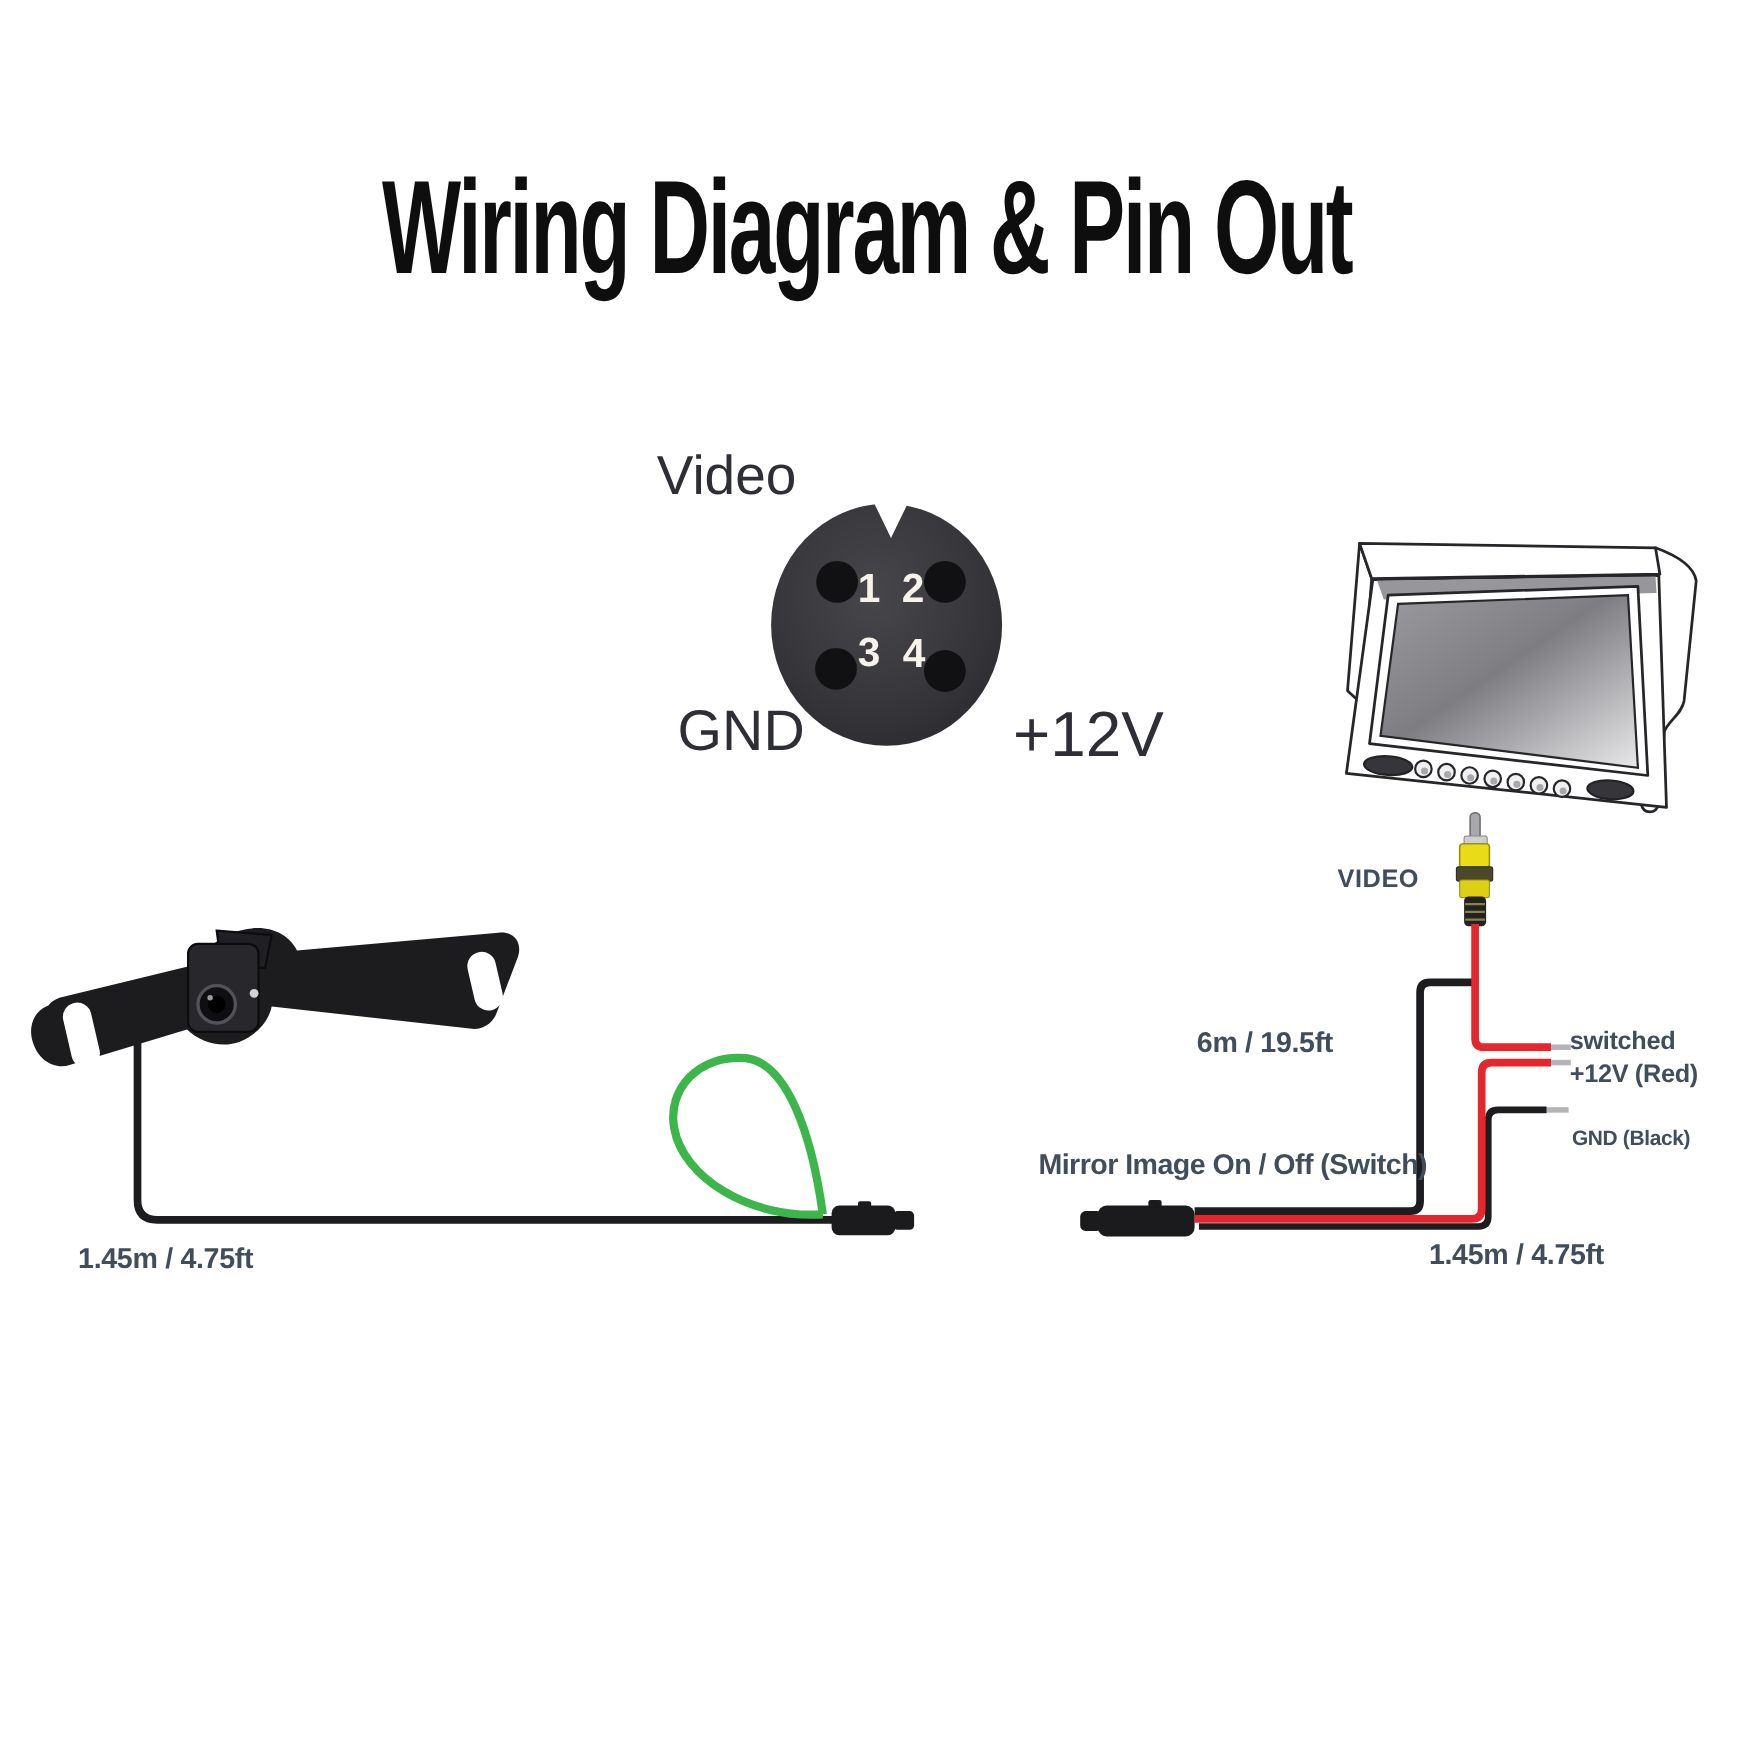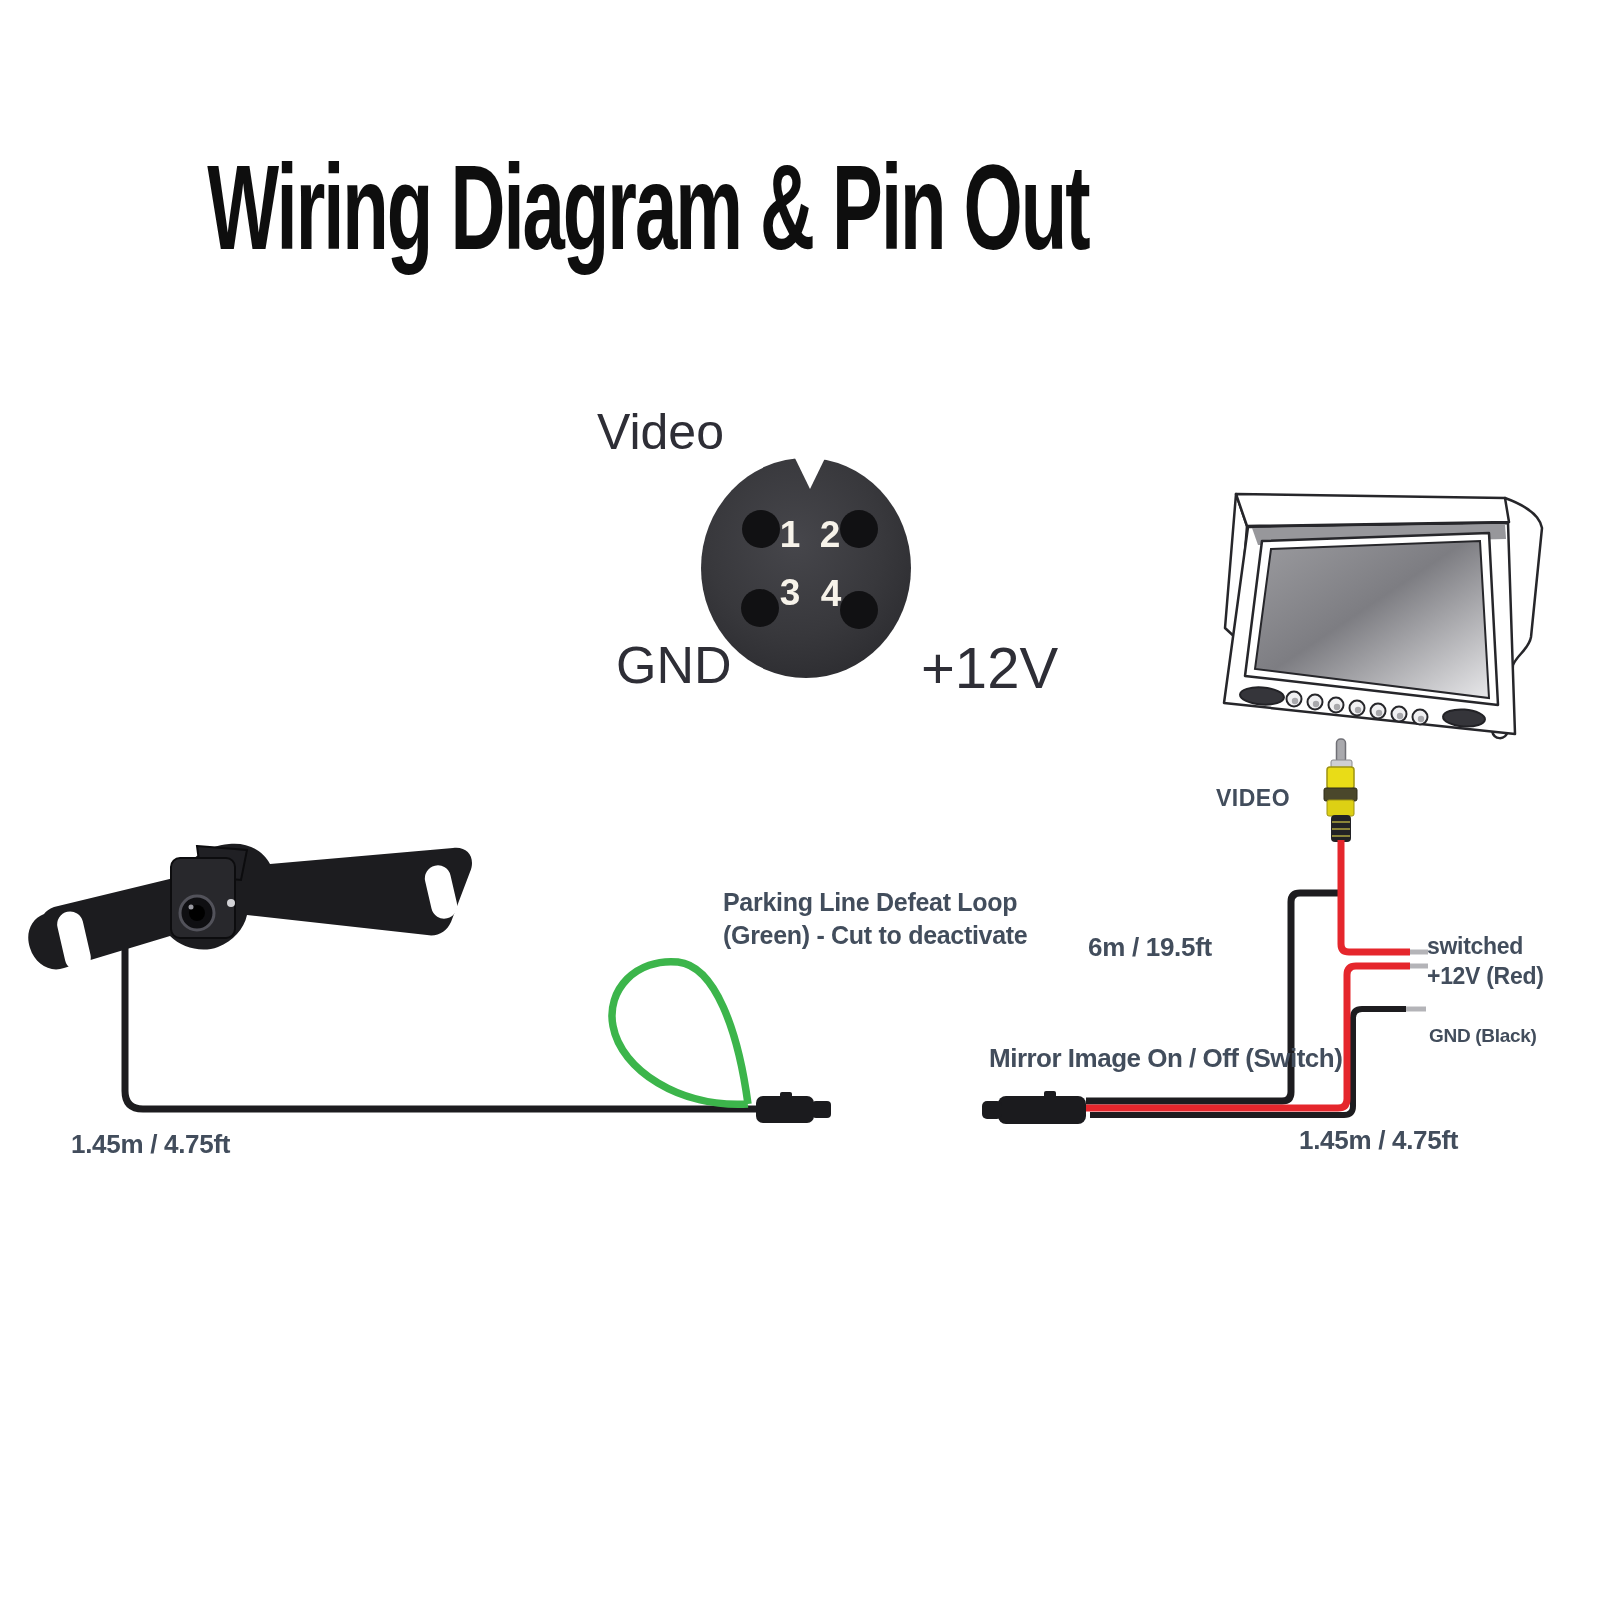--- a/index.html
+++ b/index.html
@@ -3,21 +3,21 @@
 <meta charset="utf-8">
 <style>
   html,body{margin:0;padding:0;background:#ffffff;}
   #canvas{
     position:relative;width:1600px;height:1600px;background:#fff;overflow:hidden;
     font-family:"Liberation Sans", sans-serif;
   }
   #art{position:absolute;left:0;top:0;width:1600px;height:1600px;}
   .abs{position:absolute;}
   .title{
-    left:0;top:147px;width:1575px;text-align:left;
+    left:0;top:147px;width:1575px;text-align:center;
     font-size:112px;font-weight:900;letter-spacing:-3px;line-height:112px;
     color:var(--title,#0e0e0e);white-space:nowrap;
   }
   .title span{display:inline-block;transform:scale(0.68,1.08);transform-origin:center top;}
   .pinlbl{
     color:#2e2e36;font-weight:400;line-height:1.05;white-space:nowrap;
   }
   .lbl{
     color:var(--label,#424d5c);font-weight:600;line-height:1.3;white-space:nowrap;
     letter-spacing:-0.3px;
@@ -168,33 +168,29 @@
   <div class="abs title">
     <span>Wiring Diagram &amp; Pin Out</span>
   </div>
 
   <div class="abs pinlbl" style="left:597px;top:406px;font-size:50px;">Video</div>
   <div class="abs pinlbl" style="left:588px;top:638px;font-size:52px;margin-left:28px;">GND</div>
   <div class="abs pinlbl" style="left:921px;top:638px;font-size:58px;text-align:center;">+12V</div>
 
   <div class="abs lbl" style="left:1216px;top:784px;font-size:23px;letter-spacing:0.5px;">VIDEO</div>
 
-  <div class="abs lbl" style="left:723px;top:886px;font-size:25px;">
-    <div>Parking Line Defeat Loop</div>
-    <div>(Green) - Cut to deactivate</div>
-  </div>
 
   <div class="abs lbl" style="left:1088px;top:931px;font-size:26px;">6m / 19.5ft</div>
 
   <div class="abs lbl" style="left:1427px;top:932px;font-size:23px;font-weight:700;">
     <div>switched</div>
     <div>+12V (Red)</div>
   </div>
 
   <div class="abs lbl" style="left:1429px;top:1024px;font-size:19px;font-weight:600;">GND (Black)</div>
 
-  <div class="abs lbl" style="left:944px;top:1042px;font-size:26px;letter-spacing:-0.5px;margin-left:45px;">Mirror Image On / Off (Switch)</div>
+  <div class="abs lbl" style="left:944px;top:1042px;font-size:26px;letter-spacing:-0.5px;">Mirror Image On / Off (Switch)</div>
 
   <div class="abs lbl" style="left:71px;top:1128px;font-size:26px;">1.45m / 4.75ft</div>
 
   <div class="abs lbl" style="left:1299px;top:1124px;font-size:26px;">1.45m / 4.75ft</div>
 
 </div>
 
 </body></html>

